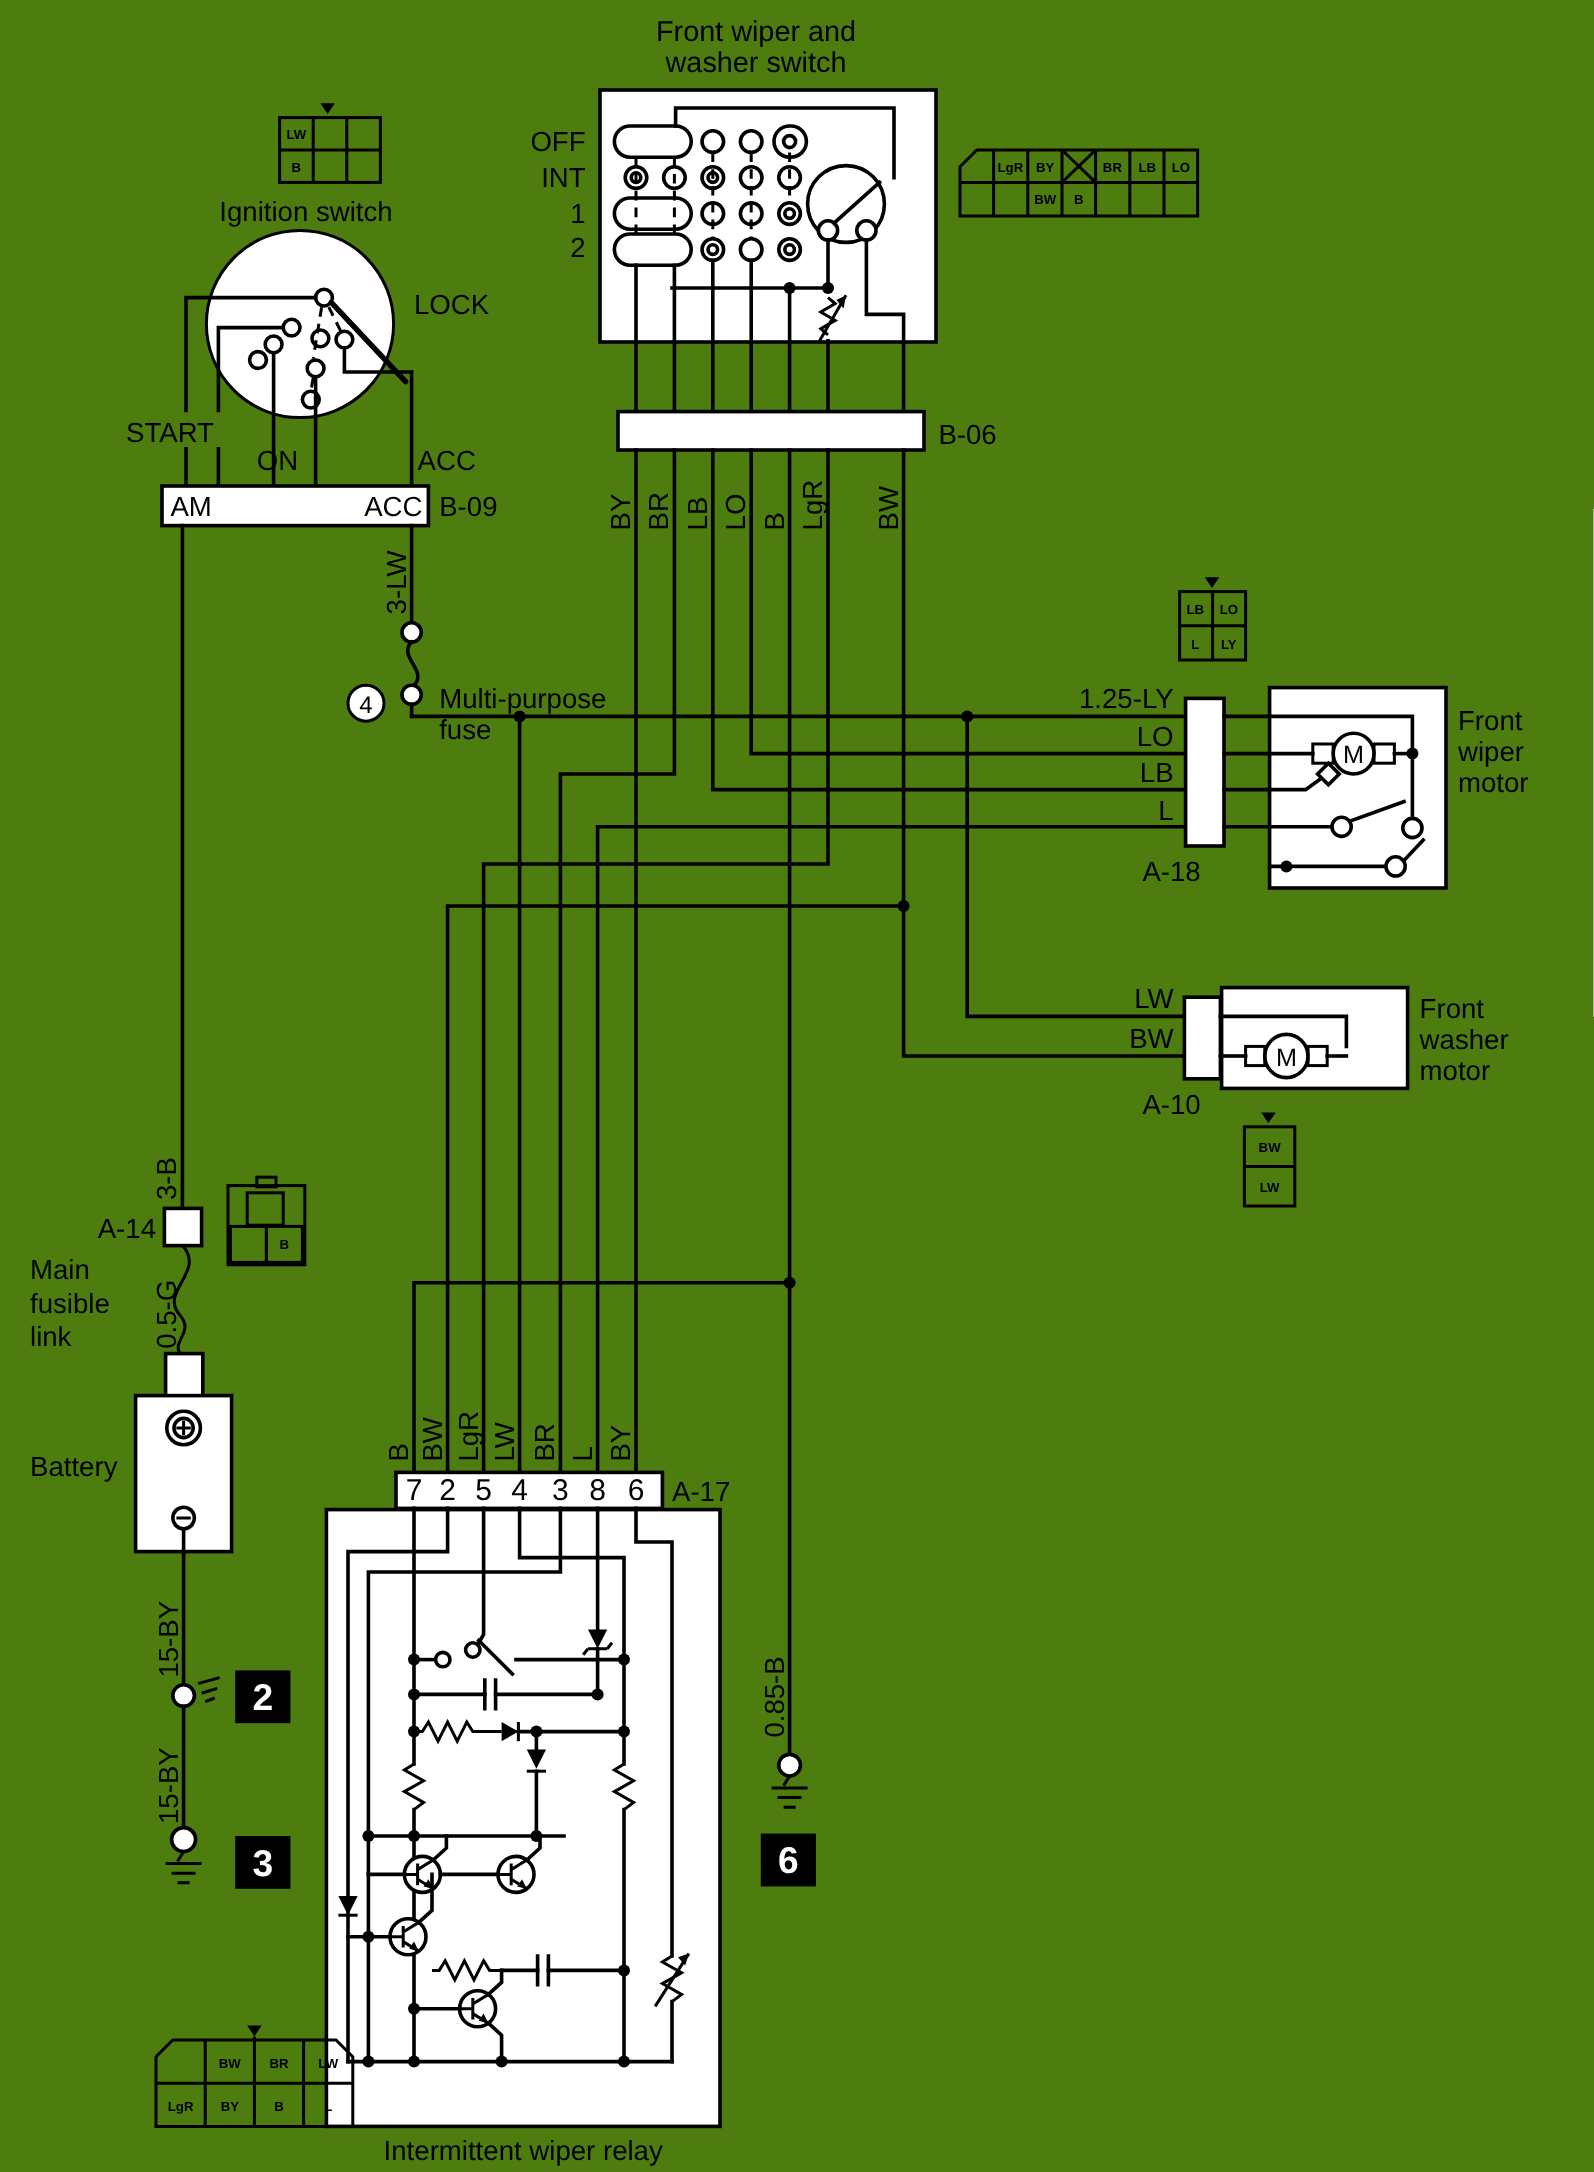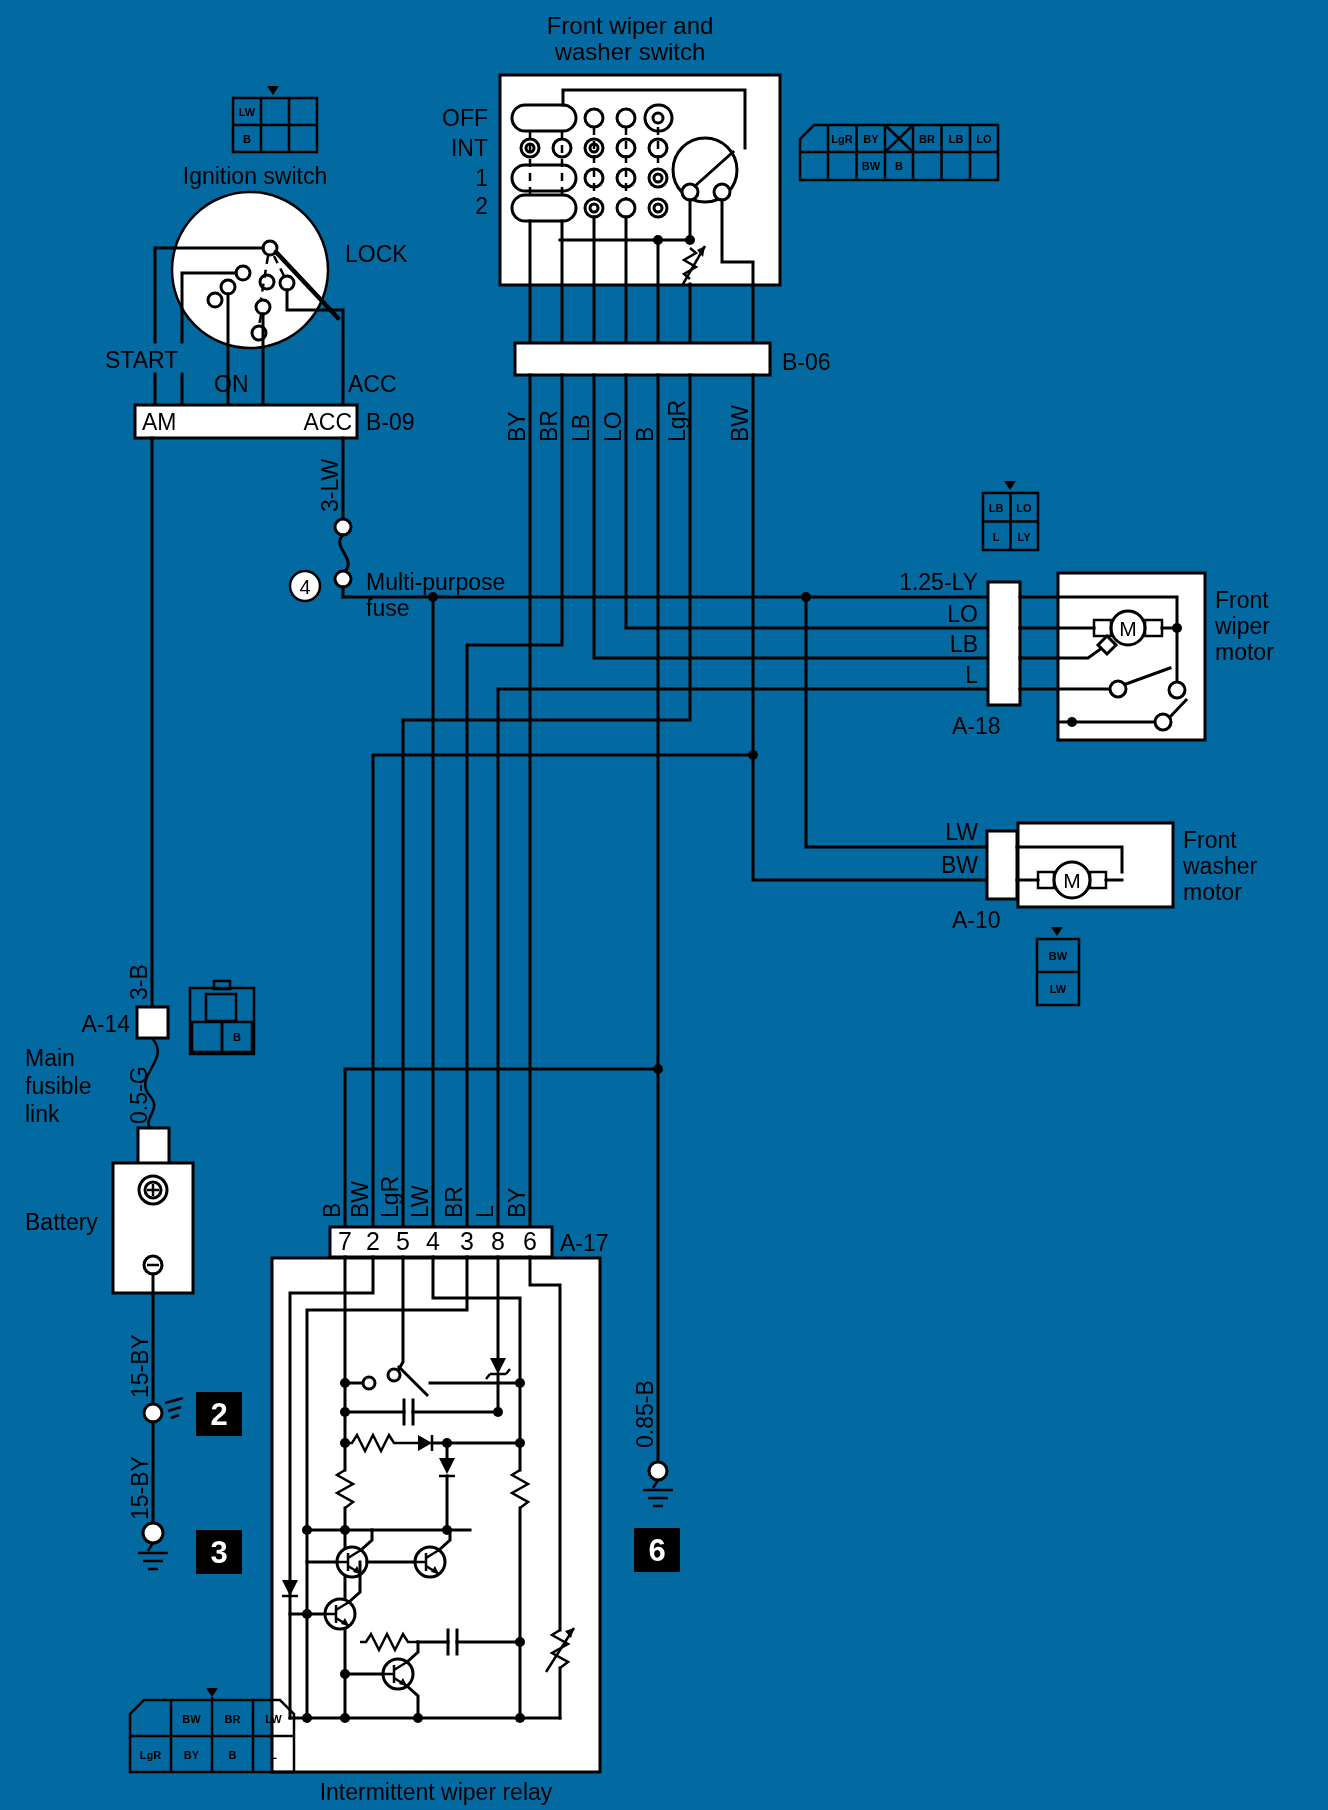--- a/index.html
+++ b/index.html
@@ -1,16 +1,16 @@
 <!DOCTYPE html>
 <html><head>
 <meta charset="utf-8">
 <style>
   html,body{margin:0;padding:0;background:#ffffff;}
-  .page{width:1328px;height:1810px;position:relative;background:#0369a1;}
+  .page{width:1328px;height:1810px;position:relative;background:#4d7c0f;}
   svg{display:block;}
   svg text{fill:#000;font-family:"Liberation Sans",sans-serif;}
   .lb{font-size:23px;}
   .t24{font-size:24px;}
   .sm{font-size:11px;font-weight:bold;}
   .pin{font-size:25px;}
   .num{font-size:31px;font-weight:bold;fill:#fff;}
   .mid{text-anchor:middle;}
   .end{text-anchor:end;}
   .w{fill:none;stroke:#000;stroke-width:3;stroke-linecap:square;}

